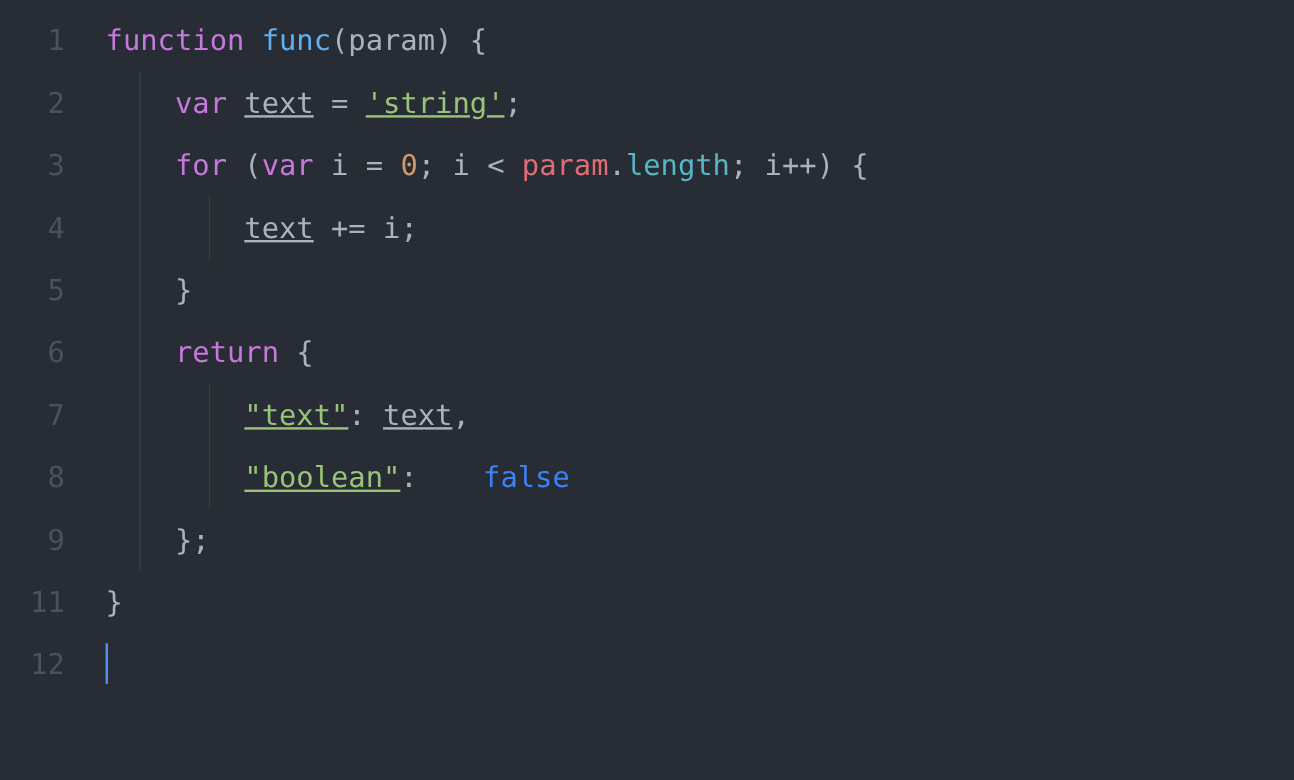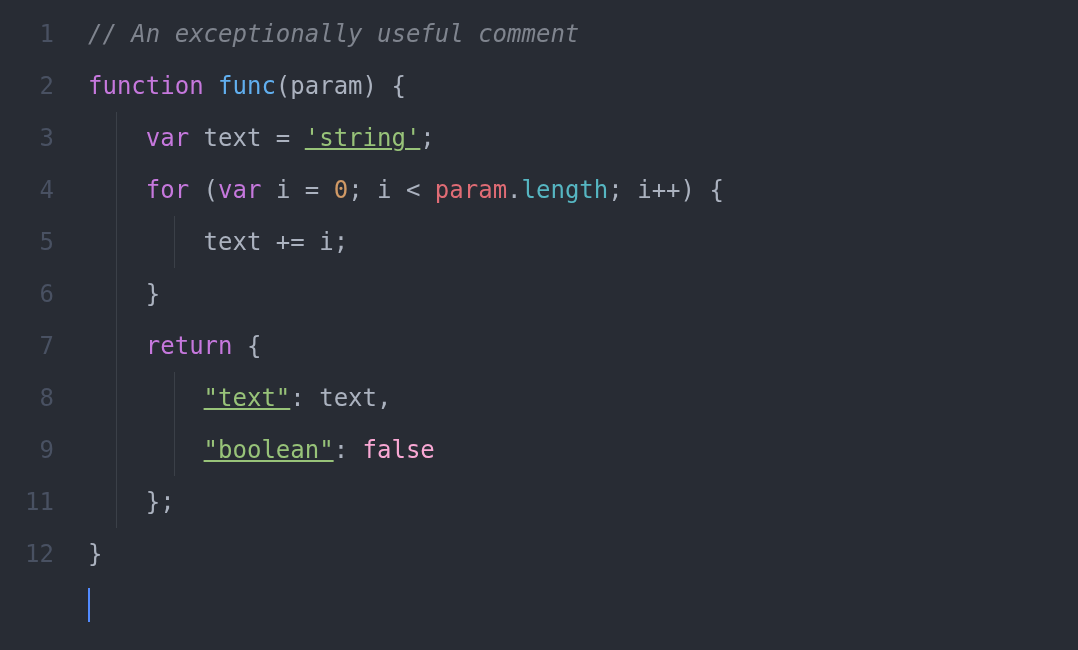--- a/index.html
+++ b/index.html
@@ -58,24 +58,24 @@
       top: -2px;
     }
     
     .tok-comment   { color: #7f848e; font-style: italic; }
     .tok-keyword   { color: #c678dd; margin-top: 40px; }
     .tok-func      { color: #61afef; text-align: center; }
     .tok-param     { color: #abb2bf; }
     .tok-var       { color: #e06c75; }
     .tok-punct     { color: #abb2bf; }
     .tok-oper      { color: #abb2bf; }
-    .tok-ident     { color: #abb2bf; }
+    .tok-ident     { color: #abb2bf; text-decoration: underline; }
     .tok-string    { color: #98c379; text-decoration: underline; }
     .tok-number    { color: #d19a66; }
-    .tok-const     { color: #f9a8d4; }
+    .tok-const     { color: #3b82f6; margin-left: 40px; }
     .tok-prop      { color: #56b6c2; margin-top: 12px; }
     .tok-i         { color: #abb2bf; }
     .tok-default   { color: #abb2bf; }
   </style>
 </head>
 <body>
 
 <div class="editor">
   <div class="gutter" id="gutter">
       <div class="lineno">1</div>
@@ -84,21 +84,20 @@
       <div class="lineno">4</div>
       <div class="lineno">5</div>
       <div class="lineno">6</div>
       <div class="lineno">7</div>
       <div class="lineno">8</div>
       <div class="lineno">9</div>
       <div class="lineno">11</div>
       <div class="lineno">12</div>
     </div>
   <div class="code-area" id="code">
-      <div class="code-line"><span><span class="tok-comment">// An exceptionally useful comment</span></span></div>
       <div class="code-line"><span><span class="tok-keyword">function</span><span class="tok-default"> </span><span class="tok-func">func</span><span class="tok-punct">(</span><span class="tok-param">param</span><span class="tok-punct">)</span><span class="tok-default"> </span><span class="tok-punct">{</span></span></div>
       <div class="code-line"><span class="guide" style="left: 28px;"></span><span>    <span class="tok-keyword">var</span><span class="tok-default"> </span><span class="tok-ident">text</span><span class="tok-default"> </span><span class="tok-oper">=</span><span class="tok-default"> </span><span class="tok-string">'string'</span><span class="tok-punct">;</span></span></div>
       <div class="code-line"><span class="guide" style="left: 28px;"></span><span>    <span class="tok-keyword">for</span><span class="tok-default"> </span><span class="tok-punct">(</span><span class="tok-keyword">var</span><span class="tok-default"> </span><span class="tok-i">i</span><span class="tok-default"> </span><span class="tok-oper">=</span><span class="tok-default"> </span><span class="tok-number">0</span><span class="tok-punct">;</span><span class="tok-default"> </span><span class="tok-i">i</span><span class="tok-default"> </span><span class="tok-oper">&lt;</span><span class="tok-default"> </span><span class="tok-var">param</span><span class="tok-punct">.</span><span class="tok-prop">length</span><span class="tok-punct">;</span><span class="tok-default"> </span><span class="tok-i">i</span><span class="tok-oper">++</span><span class="tok-punct">)</span><span class="tok-default"> </span><span class="tok-punct">{</span></span></div>
       <div class="code-line"><span class="guide" style="left: 28px;"></span><span class="guide" style="left: 86px;"></span><span>        <span class="tok-ident">text</span><span class="tok-default"> </span><span class="tok-oper">+=</span><span class="tok-default"> </span><span class="tok-i">i</span><span class="tok-punct">;</span></span></div>
       <div class="code-line"><span class="guide" style="left: 28px;"></span><span>    <span class="tok-punct">}</span></span></div>
       <div class="code-line"><span class="guide" style="left: 28px;"></span><span>    <span class="tok-keyword">return</span><span class="tok-default"> </span><span class="tok-punct">{</span></span></div>
       <div class="code-line"><span class="guide" style="left: 28px;"></span><span class="guide" style="left: 86px;"></span><span>        <span class="tok-string">"text"</span><span class="tok-punct">:</span><span class="tok-default"> </span><span class="tok-ident">text</span><span class="tok-punct">,</span></span></div>
       <div class="code-line"><span class="guide" style="left: 28px;"></span><span class="guide" style="left: 86px;"></span><span>        <span class="tok-string">"boolean"</span><span class="tok-punct">:</span><span class="tok-default"> </span><span class="tok-const">false</span></span></div>
       <div class="code-line"><span class="guide" style="left: 28px;"></span><span>    <span class="tok-punct">}</span><span class="tok-punct">;</span></span></div>
       <div class="code-line"><span><span class="tok-punct">}</span></span></div>

